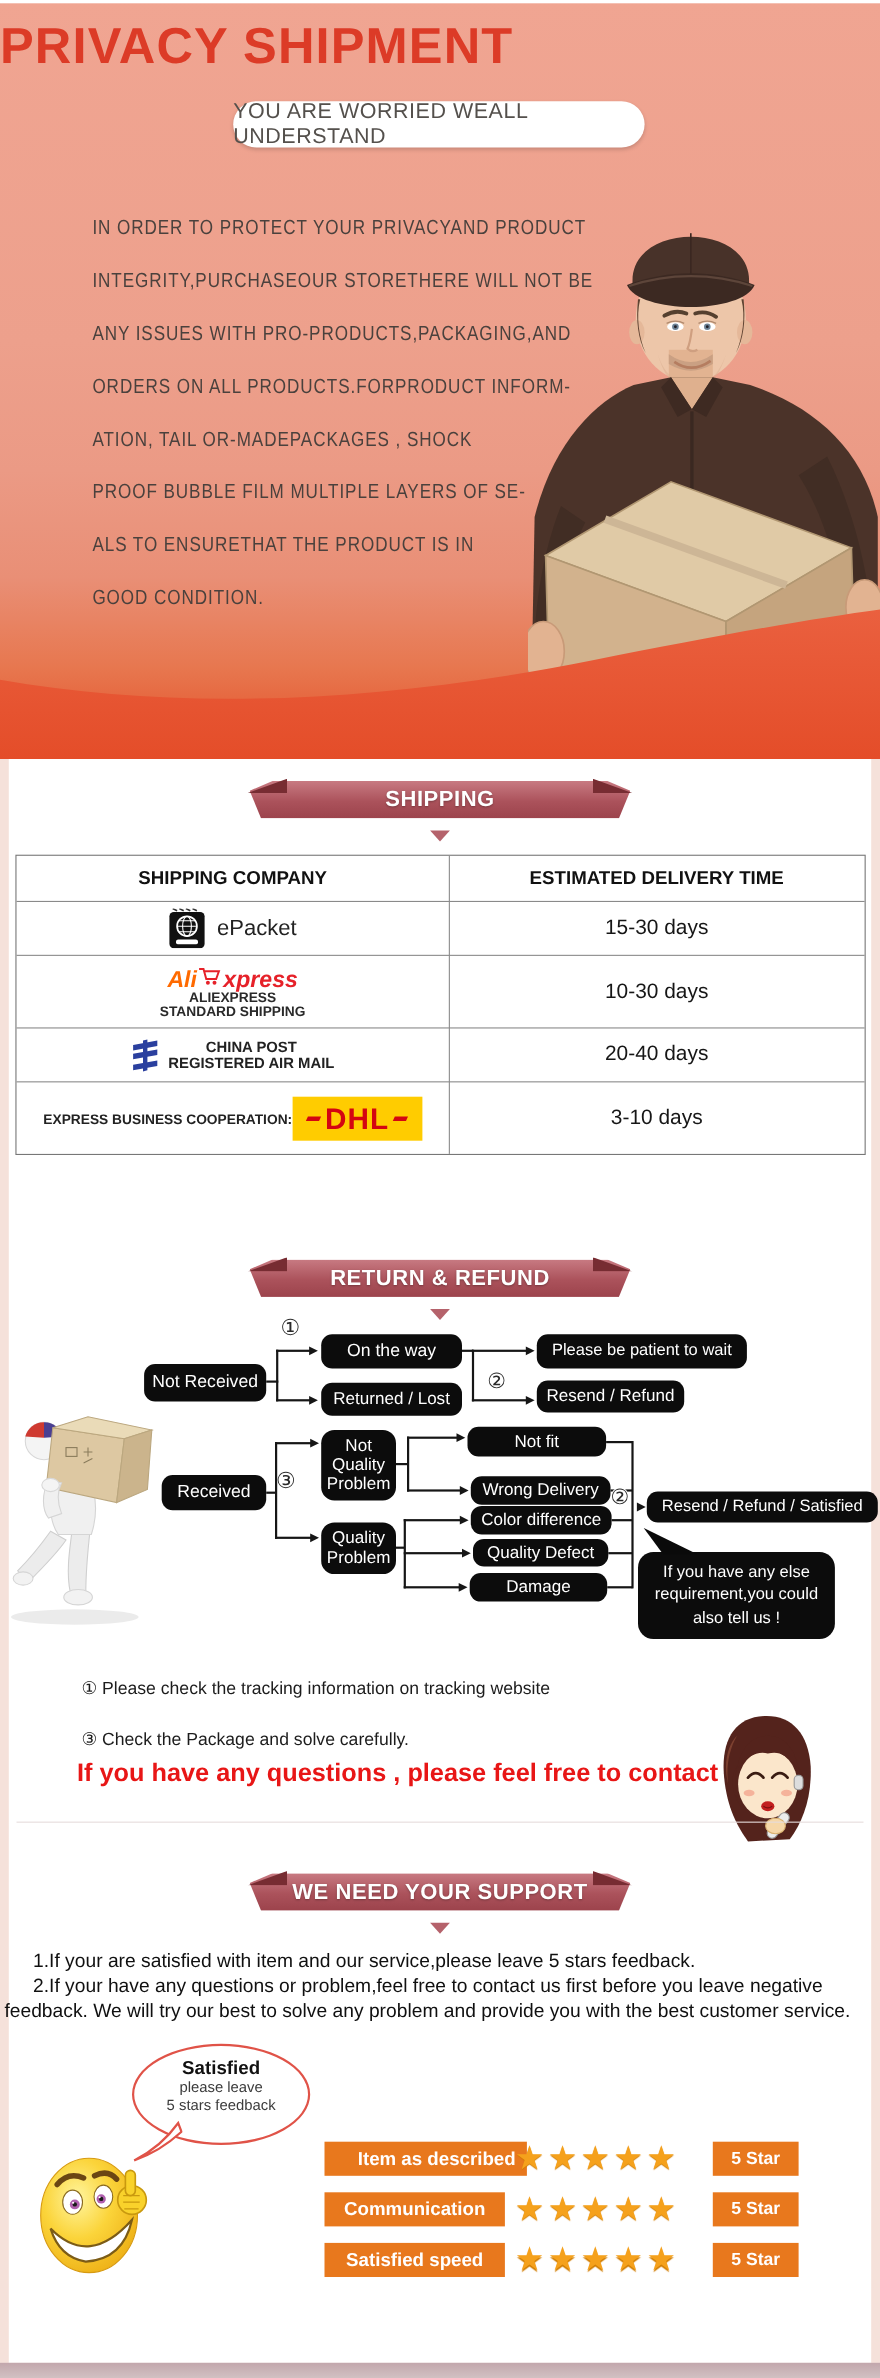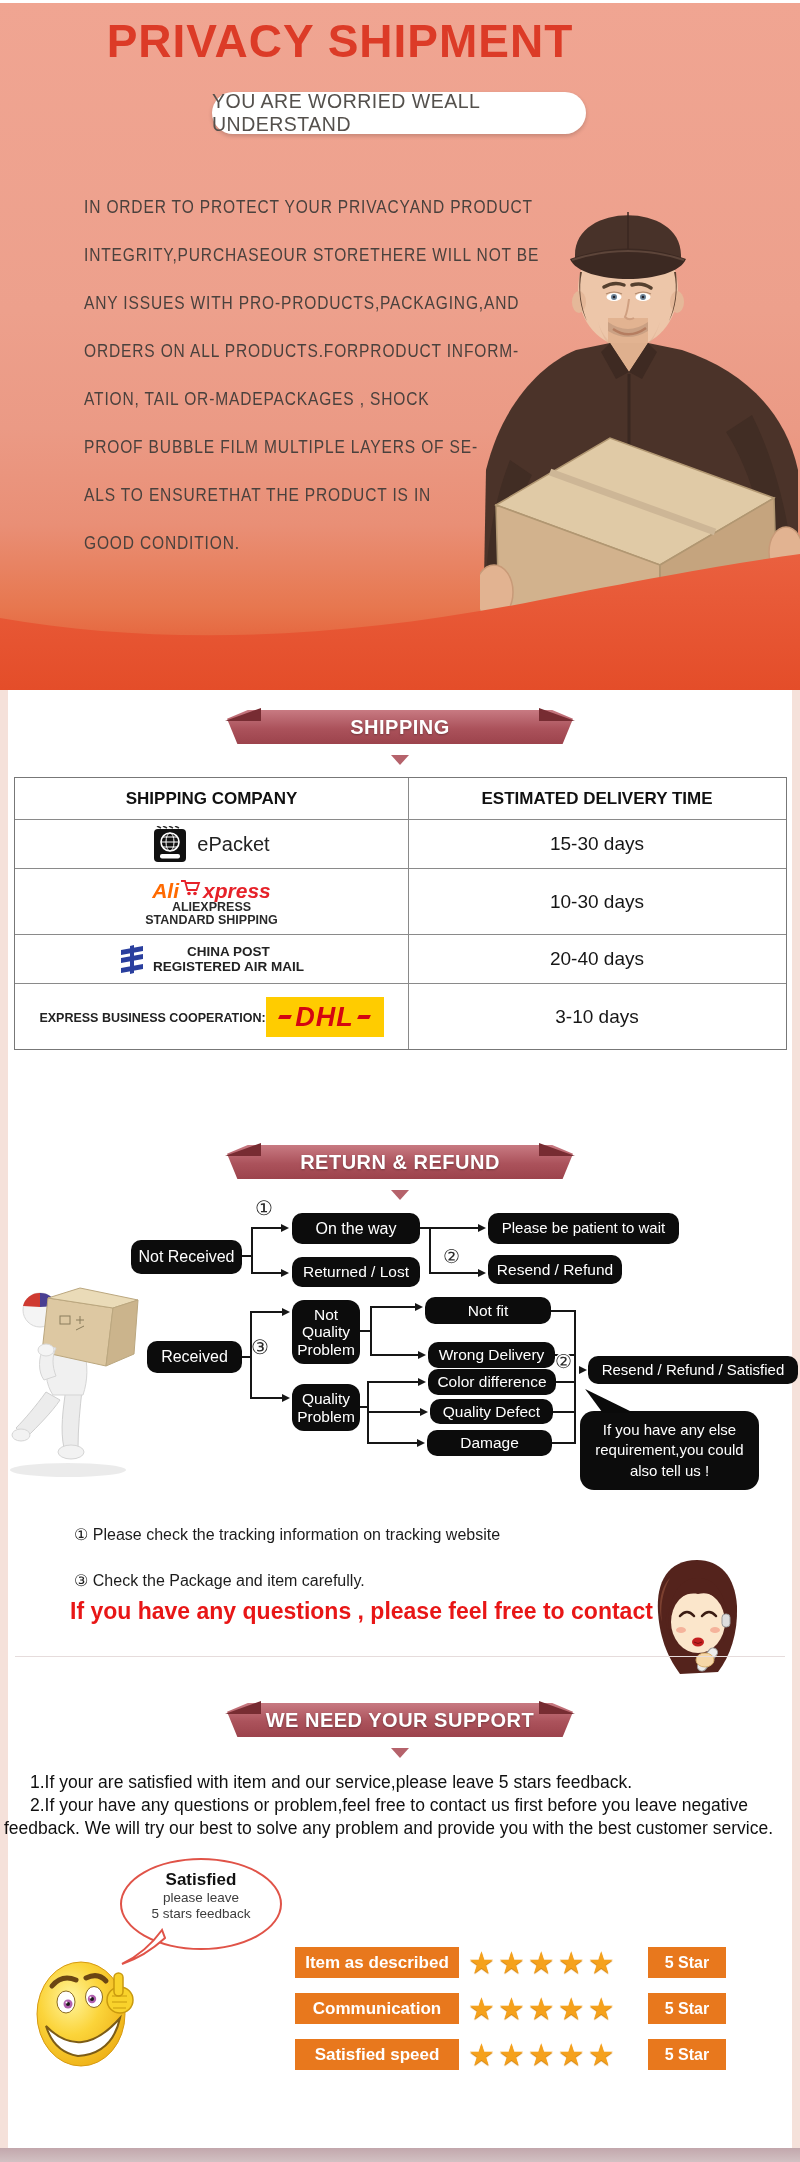--- a/index.html
+++ b/index.html
@@ -3,21 +3,21 @@
 <meta charset="utf-8">
 <style>
   html,body{margin:0;padding:0;}
   body{font-family:"Liberation Sans",sans-serif;background:#efe7e3;}
   .page{position:relative;width:800px;height:2162px;margin:0 auto;background:#f5e1da;overflow:hidden;}
   .abs{position:absolute;}
   
   .hero{position:absolute;left:0;top:0;width:800px;height:690px;
         background:linear-gradient(180deg,#f0a592 0%,#eda08c 45%,#eb9a85 62%,#e98f76 76%,#e7774f 88%,#e55b33 96%,#e5522d 100%);}
   .hero-topline{position:absolute;left:0;top:0;width:800px;height:3px;background:#ffffff;}
-  .hero-title{position:absolute;left:0;top:14px;width:680px;text-align:center;
+  .hero-title{position:absolute;left:0;top:14px;width:680px;text-align:left;
       font-size:46px;font-weight:bold;letter-spacing:1px;color:#dc3b27;}
   .hero-badge{position:absolute;left:212px;top:92px;width:374px;height:42px;border-radius:22px;
       background:#ffffff;box-shadow:0 2px 4px rgba(0,0,0,.18);display:flex;align-items:center;justify-content:center;
       font-size:19.5px;color:#54504c;letter-spacing:.5px;}
   .hl{position:absolute;left:84px;transform:scaleX(.84);transform-origin:left center;
       font-size:18.5px;letter-spacing:1px;color:#4a413d;white-space:nowrap;}
   
   .panel{position:absolute;left:8px;top:690px;width:784px;height:1458px;background:#ffffff;}
   .footer-strip{position:absolute;left:0;top:2148px;width:800px;height:14px;
       background:linear-gradient(180deg,#c2a7ac,#d2c1c3);}
@@ -46,21 +46,21 @@
   .ali-wrap{display:flex;flex-direction:column;align-items:center;line-height:13px;}
   .ali-logo{display:flex;align-items:flex-end;margin-bottom:4px;}
   .ali-a{color:#ff6a00;font-weight:bold;font-size:21px;font-style:italic;}
   .ali-x{color:#e62129;font-weight:bold;font-size:21px;font-style:italic;}
   .sub-b{font-weight:bold;font-size:12.5px;color:#2a2a2a;}
   .cp-wrap{display:flex;align-items:center;}
   .cp-text{margin-left:8px;text-align:center;font-weight:bold;font-size:13.5px;line-height:15px;color:#222;}
   .dhl-wrap{display:flex;align-items:center;}
   .dhl-label{font-weight:bold;font-size:12.5px;color:#222;margin:5px 0 4px 0;}
   .dhl-box{width:118px;height:40px;background:#ffcc00;display:flex;align-items:center;justify-content:center;}
-  .dhl-txt{color:#d40511;font-weight:bold;font-style:italic;font-size:27px;letter-spacing:1px;}
+  .dhl-txt{color:#d40511;font-weight:bold;font-size:27px;letter-spacing:1px;}
   .dhl-dash{display:inline-block;width:12px;height:4px;background:#d40511;transform:skewX(-25deg);margin:0 4px;}
   
   .pill{position:absolute;background:#0c0c0c;color:#fff;border-radius:10px;
         display:flex;align-items:center;justify-content:center;text-align:center;
         font-size:15.5px;line-height:1.12;box-sizing:border-box;padding:1px 4px;}
   .ln{position:absolute;background:#161616;}
   .ar{position:absolute;width:0;height:0;border:4.5px solid transparent;border-right:0;border-left:8px solid #161616;}
   .mk{position:absolute;font-size:20px;color:#2a2a2a;background:#fff;border-radius:50%;line-height:20px;}
   .btail{position:absolute;left:582px;top:1389px;width:52px;height:24px;background:#0a0a0a;
          clip-path:polygon(6% 0,100% 100%,40% 100%);}
@@ -310,21 +310,21 @@
   <div class="ar" style="left:417px;top:1438.5px;"></div>
   <div class="ln" style="left:551px;top:1310px;width:24px;height:2px;"></div>
   <div class="ln" style="left:555px;top:1354px;width:20px;height:2px;"></div>
   <div class="ln" style="left:556px;top:1381px;width:19px;height:2px;"></div>
   <div class="ln" style="left:553px;top:1411px;width:22px;height:2px;"></div>
   <div class="ln" style="left:552px;top:1442px;width:23px;height:2px;"></div>
   <div class="ln" style="left:574px;top:1310px;width:2px;height:134px;"></div>
   <div class="ar" style="left:579px;top:1365.5px;"></div>
 
   <div class="note" style="top:1525px;">① Please check the tracking information on tracking website</div>
-  <div class="note" style="top:1571px;">③ Check the Package and item carefully.</div>
+  <div class="note" style="top:1571px;">③ Check the Package and solve carefully.</div>
   <div class="contact">If you have any questions ,  please feel free to contact us</div>
 
   <svg class="abs" style="left:650px;top:1556px;" width="95" height="145" viewBox="0 0 95 145">
     <path d="M47,4 C18,4 6,26 8,56 C10,86 20,104 30,118 L68,116 C80,100 88,78 87,50 C85,20 70,4 47,4 Z" fill="#54231c"></path>
     <path d="M20,22 C12,36 10,52 12,66 C7,46 12,30 20,22 Z" fill="#7c4030"></path>
     <ellipse cx="48" cy="66" rx="27" ry="31" fill="#fbe6cb"></ellipse>
     <path d="M20,52 C24,30 36,22 48,22 C62,22 72,32 76,52 C64,38 58,36 48,38 C38,36 30,40 20,52 Z" fill="#54231c"></path>
     <path d="M20,50 C17,64 18,76 23,86 C14,72 14,58 20,50 Z" fill="#54231c"></path>
     <path d="M76,50 C79,64 78,76 73,86 C82,72 82,58 76,50 Z" fill="#54231c"></path>
     <path d="M30,60 q7,-8 14,0" stroke="#3a1c12" stroke-width="2.5" fill="none" stroke-linecap="round"></path>
@@ -381,21 +381,21 @@
     <circle cx="32" cy="48" r="2" fill="#1a1a1a"></circle>
       <circle cx="56" cy="43" r="2" fill="#1a1a1a"></circle>
     <circle cx="30.5" cy="46.5" r="1" fill="#fff"></circle>
       <circle cx="54.5" cy="41.5" r="1" fill="#fff"></circle>
     <path d="M10,70 Q45,106 84,62 Q76,98 42,100 Q18,96 10,70 Z" fill="#fff" stroke="#7c5c16" stroke-width="2"></path>
     <circle cx="84" cy="44" r="13" fill="#f9d22b" stroke="#c9990f" stroke-width="1.5"></circle>
     <rect x="78" y="17" width="9" height="23" rx="4.5" fill="#f9d22b" stroke="#c9990f" stroke-width="1.5"></rect>
     <path d="M76,40 h15 M76,46 h15 M77,52 h13" stroke="#c9990f" stroke-width="1.2" fill="none"></path>
   </svg>
 
-  <div class="rate-label" style="top:1947px;">Item as described</div>
+  <div class="rate-label" style="top:1947px;padding-left:20px;">Item as described</div>
   <div class="stars" style="top:1946px;">
     <span class="star">★</span>
     <span class="star">★</span>
     <span class="star">★</span>
     <span class="star">★</span>
     <span class="star">★</span>
   </div>
   <div class="rate-value" style="top:1947px;">5 Star</div>
 
   <div class="rate-label" style="top:1993px;">Communication</div>

